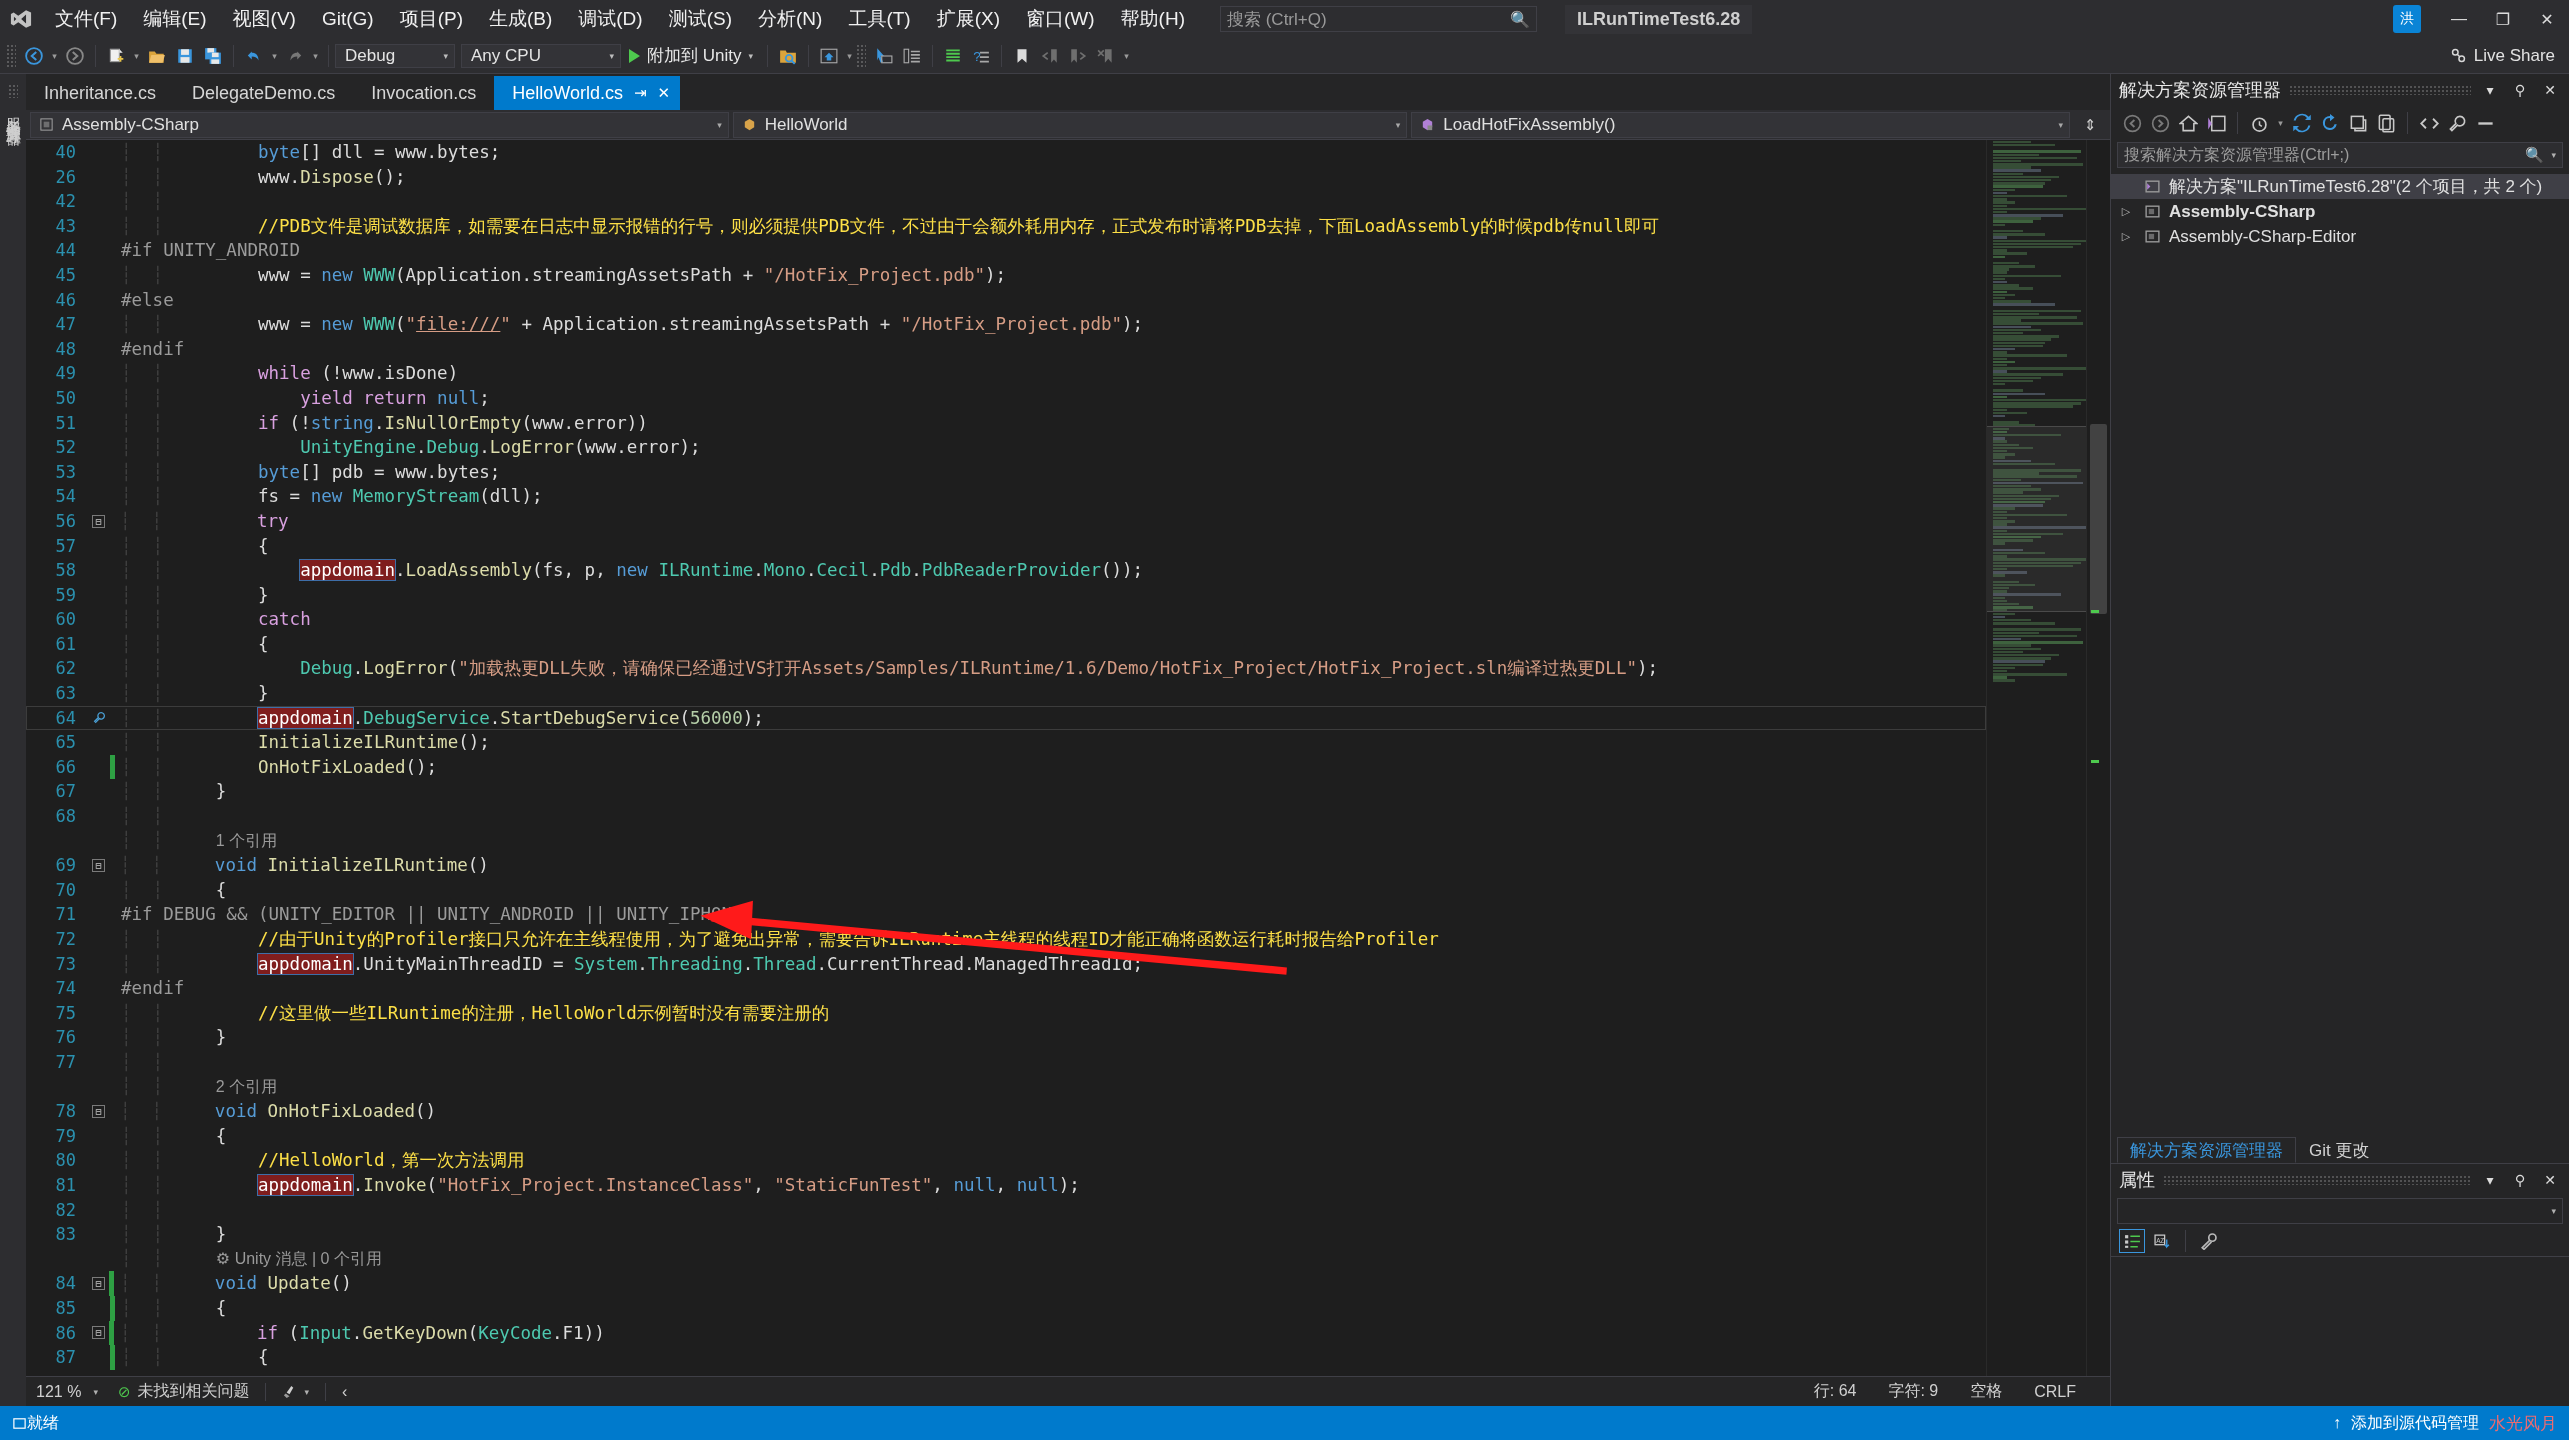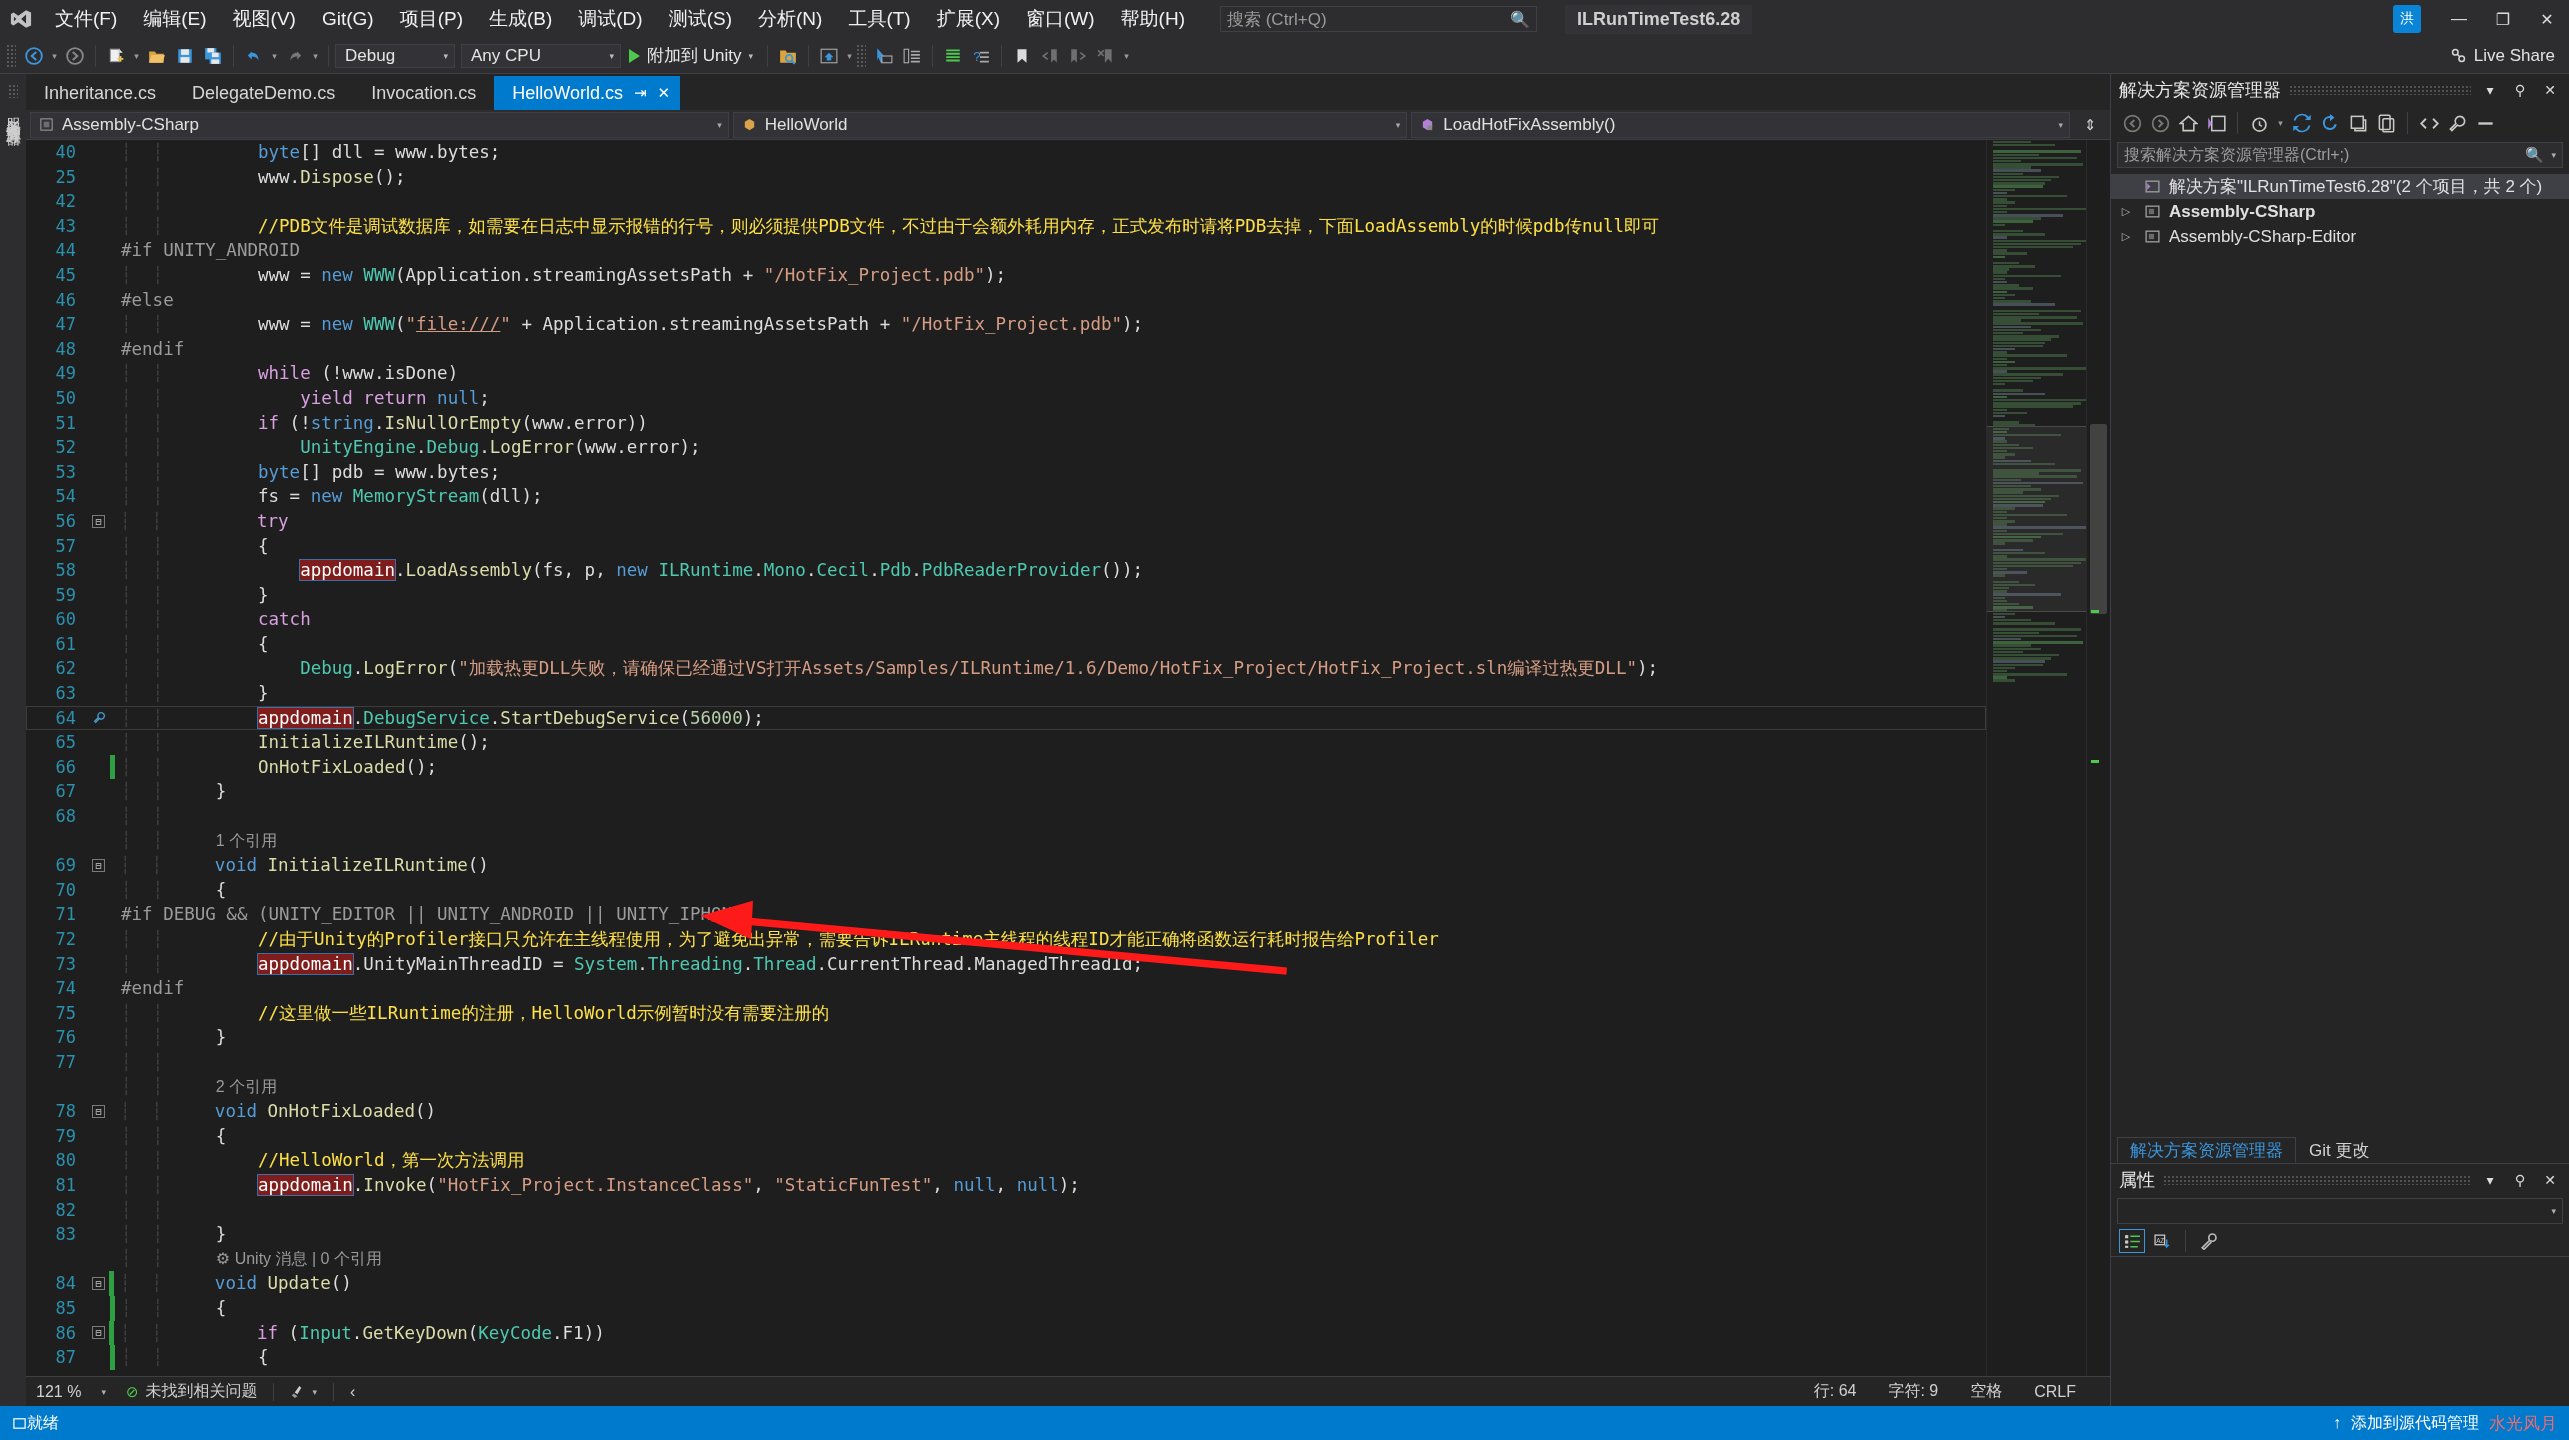--- a/index.html
+++ b/index.html
@@ -127,21 +127,21 @@
   .dock-tab.active{color:#3a96dd;background:#252526;border-color:#3f3f46;border-bottom-color:#252526;}
   .props{border-top:1px solid #3f3f46;}
   .prop-combo{height:26px;margin:2px 6px;background:#252526;border:1px solid #3f3f46;display:flex;align-items:center;justify-content:flex-end;padding-right:6px;color:#b0b0b0;font-size:9px;}
   .prop-toolbar{height:30px;display:flex;align-items:center;gap:4px;padding:0 8px;}
   .prop-ico{width:26px;height:24px;display:flex;align-items:center;justify-content:center;}
   .prop-ico.sel{border:1px solid #3a96dd;}
   .prop-body{height:150px;border-top:1px solid #3f3f46;background:#252526;}
 
   
   .editstatus{height:30px;background:#252526;display:flex;align-items:center;flex:none;border-top:1px solid #3f3f46;font-size:16px;color:#d0d0d0;}
-  .es-zoom{display:flex;align-items:center;gap:20px;padding:0 10px;}
+  .es-zoom{display:flex;align-items:center;gap:12px;padding:0 10px;}
   .es-item{display:flex;align-items:center;gap:7px;padding:0 10px;white-space:nowrap;}
   .es-sep{width:1px;height:18px;background:#3f3f46;margin:0 6px;}
   .es-right{margin-left:auto;display:flex;align-items:center;gap:0;padding-right:18px;}
   .es-right .es-item{padding:0 16px;}
   .check{color:#4ec94e;font-size:15px;}
 
   .statusbar{height:34px;background:#007acc;display:flex;align-items:center;flex:none;color:#ffffff;font-size:16px;padding:0 12px;}
   .statusbar .sb-left{display:flex;align-items:center;}
   .statusbar .sb-right{margin-left:auto;display:flex;align-items:center;gap:10px;}
   .wm{color:#ff6a6a;font-size:17px;opacity:.92;}
@@ -386,21 +386,21 @@
           <span>LoadHotFixAssembly()</span>
           <span class="cc">▾</span>
         </div>
         <div class="nav-split">⇕</div>
       </div>
 
       <div class="editorwrap">
         <div class="editor">
           <div class="code" id="code-lines">
               <div class="ln"><span class="num">40</span><span class="gut2"></span><span class="chgbar"></span><span class="txt"><span class="bracket-guide">┆  ┆ </span>        <span class="k">byte</span><span class="id">[] dll = </span><span class="id">www</span><span class="id">.bytes;</span></span></div>
-              <div class="ln"><span class="num">25</span><span class="gut2"></span><span class="chgbar"></span><span class="txt"><span class="bracket-guide">┆  ┆ </span>        <span class="id">www</span><span class="id">.</span><span class="mth">Dispose</span><span class="id">();</span></span></div>
+              <div class="ln"><span class="num">26</span><span class="gut2"></span><span class="chgbar"></span><span class="txt"><span class="bracket-guide">┆  ┆ </span>        <span class="id">www</span><span class="id">.</span><span class="mth">Dispose</span><span class="id">();</span></span></div>
               <div class="ln"><span class="num">42</span><span class="gut2"></span><span class="chgbar"></span><span class="txt"><span class="bracket-guide">┆  ┆ </span></span></div>
               <div class="ln"><span class="num">43</span><span class="gut2"></span><span class="chgbar"></span><span class="txt"><span class="bracket-guide">┆  ┆ </span>        <span class="cmt">//PDB文件是调试数据库，如需要在日志中显示报错的行号，则必须提供PDB文件，不过由于会额外耗用内存，正式发布时请将PDB去掉，下面LoadAssembly的时候pdb传null即可</span></span></div>
               <div class="ln"><span class="num">44</span><span class="gut2"></span><span class="chgbar"></span><span class="txt"><span class="pp">#if UNITY_ANDROID</span></span></div>
               <div class="ln"><span class="num">45</span><span class="gut2"></span><span class="chgbar"></span><span class="txt"><span class="bracket-guide">┆  ┆ </span>        <span class="id">www = </span><span class="k">new</span><span class="id"> </span><span class="typ">WWW</span><span class="id">(</span><span class="id">Application</span><span class="id">.streamingAssetsPath + </span><span class="str">"/HotFix_Project.pdb"</span><span class="id">);</span></span></div>
               <div class="ln"><span class="num">46</span><span class="gut2"></span><span class="chgbar"></span><span class="txt"><span class="pp">#else</span></span></div>
               <div class="ln"><span class="num">47</span><span class="gut2"></span><span class="chgbar"></span><span class="txt"><span class="bracket-guide">┆  ┆ </span>        <span class="id">www = </span><span class="k">new</span><span class="id"> </span><span class="typ">WWW</span><span class="id">(</span><span class="str">"</span><span class="lnk">file:///</span><span class="str">"</span><span class="id"> + </span><span class="id">Application</span><span class="id">.streamingAssetsPath + </span><span class="str">"/HotFix_Project.pdb"</span><span class="id">);</span></span></div>
               <div class="ln"><span class="num">48</span><span class="gut2"></span><span class="chgbar"></span><span class="txt"><span class="pp">#endif</span></span></div>
               <div class="ln"><span class="num">49</span><span class="gut2"></span><span class="chgbar"></span><span class="txt"><span class="bracket-guide">┆  ┆ </span>        <span class="kw2">while</span><span class="id"> (!</span><span class="id">www</span><span class="id">.isDone)</span></span></div>
               <div class="ln"><span class="num">50</span><span class="gut2"></span><span class="chgbar"></span><span class="txt"><span class="bracket-guide">┆  ┆ </span>            <span class="kw2">yield return</span><span class="id"> </span><span class="k">null</span><span class="id">;</span></span></div>
               <div class="ln"><span class="num">51</span><span class="gut2"></span><span class="chgbar"></span><span class="txt"><span class="bracket-guide">┆  ┆ </span>        <span class="kw2">if</span><span class="id"> (!</span><span class="k">string</span><span class="id">.</span><span class="mth">IsNullOrEmpty</span><span class="id">(</span><span class="id">www</span><span class="id">.error))</span></span></div>

